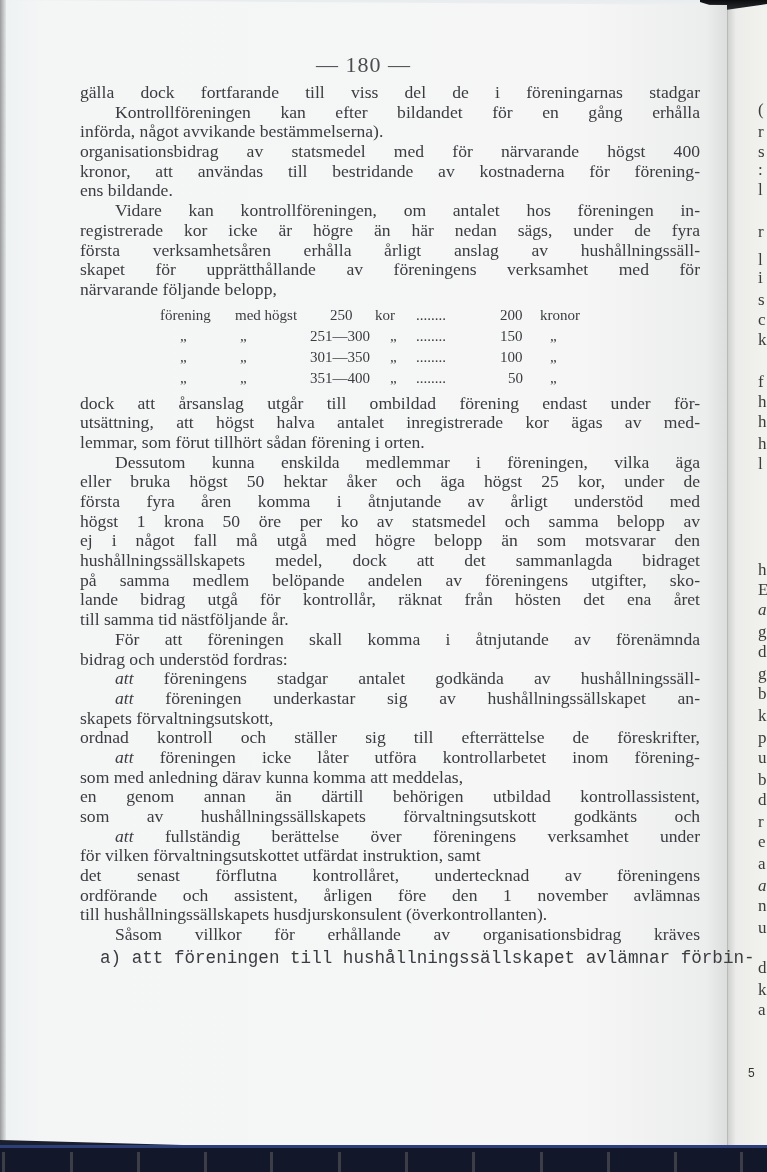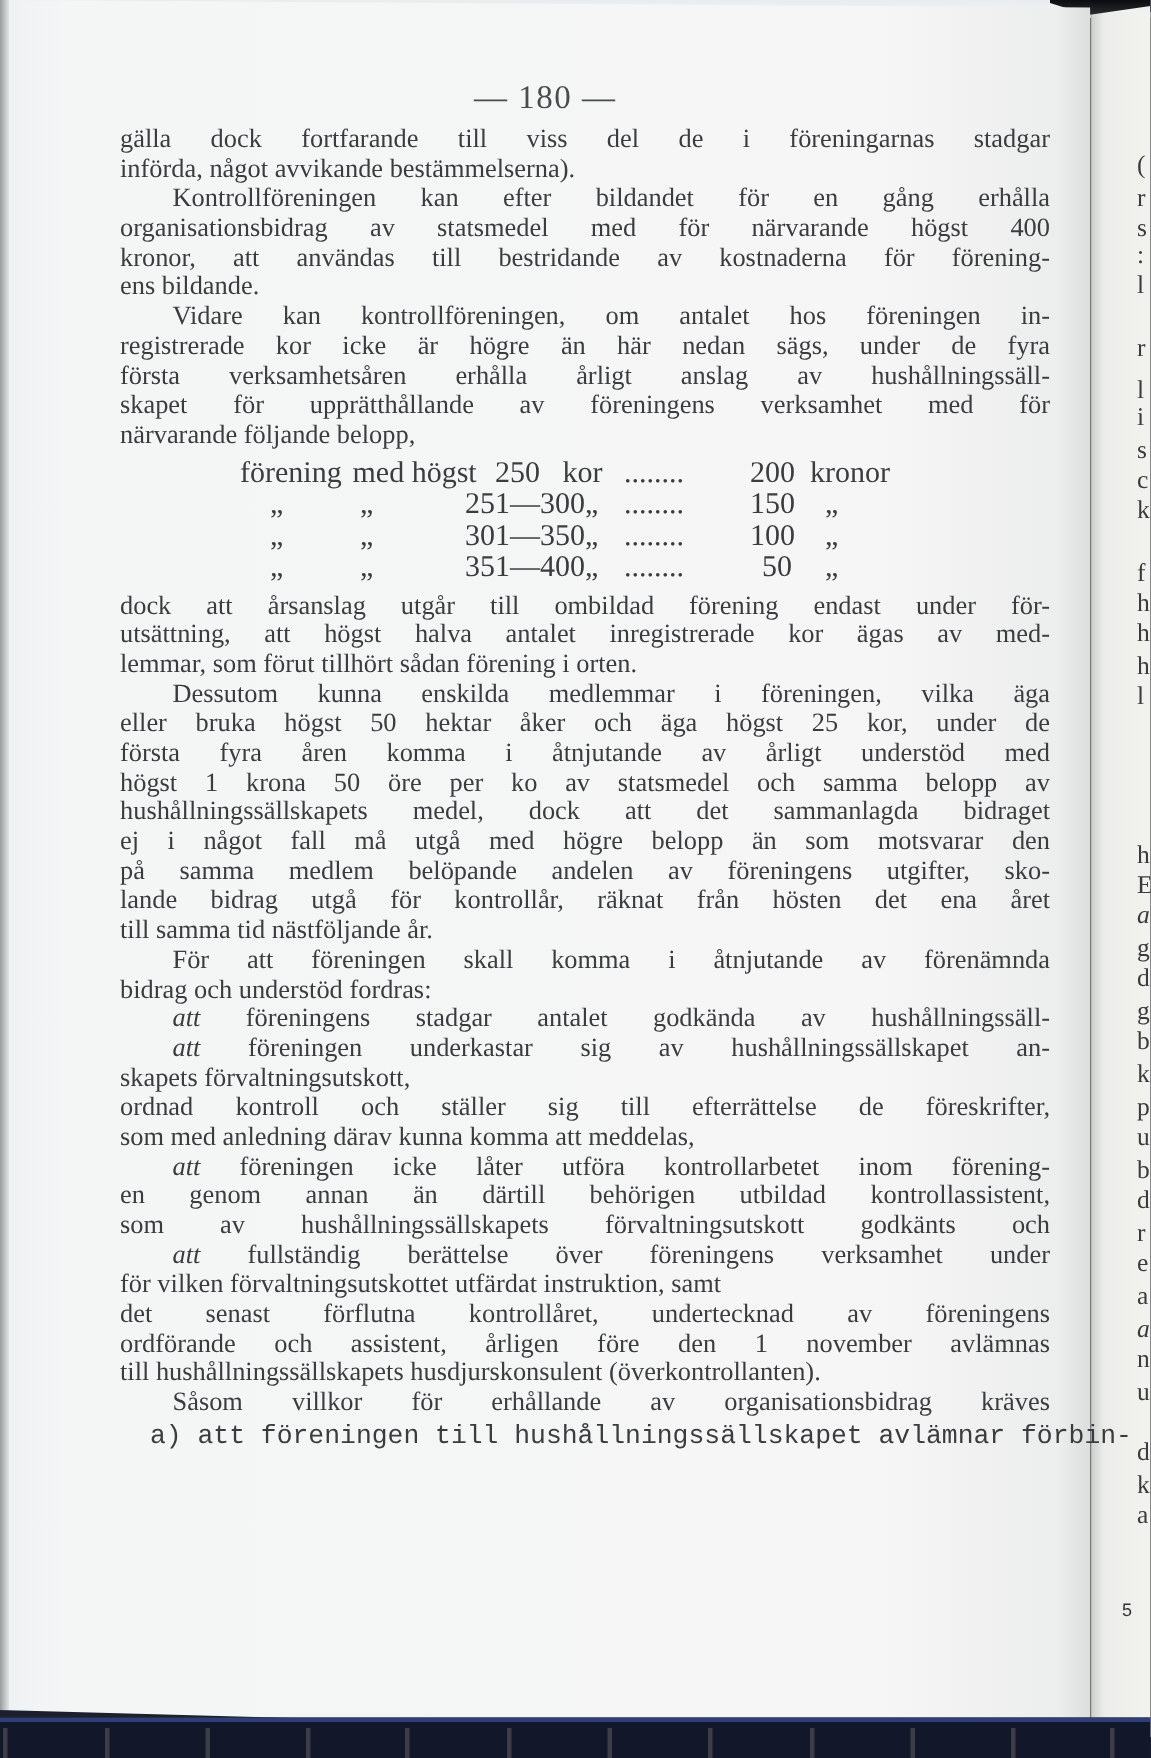--- a/index.html
+++ b/index.html
@@ -44,21 +44,21 @@
     font-size:22px; color:#4a4c50; letter-spacing:1px;
   }
   .text {
     position:absolute; left:80px; top:83px; width:620px;
     color:#3a3c40; font-size:17.6px; line-height:19.7px;
   }
   .line { display:block; white-space:nowrap; text-align:justify; text-align-last:justify; height:19.7px; }
   .line.last { text-align-last:left; }
   .indent { padding-left:35px; }
   .indent2 { padding-left:20px;font-family:Liberation Mono, monospace; }
-  .table { position:relative; height:84px; margin:6px 0 4px 0; font-size:20px; }
+  .table { position:relative; height:84px; margin:6px 0 4px 0; font-size:15px; }
   .trow { position:absolute; left:0; height:20px; white-space:nowrap; }
   .trow span { position:absolute; white-space:nowrap; }
   em { font-style:italic; }
   .right-glyphs {
     position:absolute; left:752px; top:0; width:15px; font-size:17px; color:#3b3b3b;
   }
   .right-glyphs span { position:absolute; left:6px; }
   .right-footer-num {
     position:absolute; left:748px; top:1066px; font-family:"Liberation Sans", sans-serif;
     font-size:12px; color:#333;
@@ -73,23 +73,23 @@
 
 <div class="page">
   <div class="left-edge"></div>
 </div>
 
 <div class="page-number">— 180 —</div>
 
 <div class="text">
 
   <span class="line">gälla dock fortfarande till viss del de i föreningarnas stadgar</span>
+  <span class="line indent">Kontrollföreningen kan efter bildandet för en gång erhålla</span>
+
   <span class="line last">införda, något avvikande bestämmelserna).</span>
-
-  <span class="line indent">Kontrollföreningen kan efter bildandet för en gång erhålla</span>
   <span class="line">organisationsbidrag av statsmedel med för närvarande högst 400</span>
   <span class="line">kronor, att användas till bestridande av kostnaderna för förening-</span>
   <span class="line last">ens bildande.</span>
 
   <span class="line indent">Vidare kan kontrollföreningen, om antalet hos föreningen in-</span>
   <span class="line">registrerade kor icke är högre än här nedan sägs, under de fyra</span>
   <span class="line">första verksamhetsåren erhålla årligt anslag av hushållningssäll-</span>
   <span class="line">skapet för upprätthållande av föreningens verksamhet med för</span>
   <span class="line last">närvarande följande belopp,</span>
 
@@ -133,37 +133,37 @@
   </div>
 
   <span class="line">dock att årsanslag utgår till ombildad förening endast under för-</span>
   <span class="line">utsättning, att högst halva antalet inregistrerade kor ägas av med-</span>
   <span class="line last">lemmar, som förut tillhört sådan förening i orten.</span>
 
   <span class="line indent">Dessutom kunna enskilda medlemmar i föreningen, vilka äga</span>
   <span class="line">eller bruka högst 50 hektar åker och äga högst 25 kor, under de</span>
   <span class="line">första fyra åren komma i åtnjutande av årligt understöd med</span>
   <span class="line">högst 1 krona 50 öre per ko av statsmedel och samma belopp av</span>
+  <span class="line">ej i något fall må utgå med högre belopp än som motsvarar den</span>
   <span class="line">hushållningssällskapets medel, dock att det sammanlagda bidraget</span>
-  <span class="line">ej i något fall må utgå med högre belopp än som motsvarar den</span>
   <span class="line">på samma medlem belöpande andelen av föreningens utgifter, sko-</span>
   <span class="line">lande bidrag utgå för kontrollår, räknat från hösten det ena året</span>
   <span class="line last">till samma tid nästföljande år.</span>
 
   <span class="line indent">För att föreningen skall komma i åtnjutande av förenämnda</span>
   <span class="line last">bidrag och understöd fordras:</span>
 
   <span class="line indent"><em>att</em> <span>föreningens stadgar antalet godkända av hushållningssäll-</span></span>
   <span class="line indent"><em>att</em> <span>föreningen underkastar sig av hushållningssällskapet an-</span></span>
 
   <span class="line last">skapets förvaltningsutskott,</span>
   <span class="line">ordnad kontroll och ställer sig till efterrättelse de föreskrifter,</span>
+  <span class="line indent"><em>att</em> <span>föreningen icke låter utföra kontrollarbetet inom förening-</span></span>
+
   <span class="line last">som med anledning därav kunna komma att meddelas,</span>
-
-  <span class="line indent"><em>att</em> <span>föreningen icke låter utföra kontrollarbetet inom förening-</span></span>
   <span class="line">en genom annan än därtill behörigen utbildad kontrollassistent,</span>
   <span class="line">som av hushållningssällskapets förvaltningsutskott godkänts och</span>
   <span class="line indent"><em>att</em> <span>fullständig berättelse över föreningens verksamhet under</span></span>
 
   <span class="line last">för vilken förvaltningsutskottet utfärdat instruktion, samt</span>
   <span class="line">det senast förflutna kontrollåret, undertecknad av föreningens</span>
   <span class="line">ordförande och assistent, årligen före den 1 november avlämnas</span>
   <span class="line last">till hushållningssällskapets husdjurskonsulent (överkontrollanten).</span>
 
   <span class="line indent">Såsom villkor för erhållande av organisationsbidrag kräves</span>

